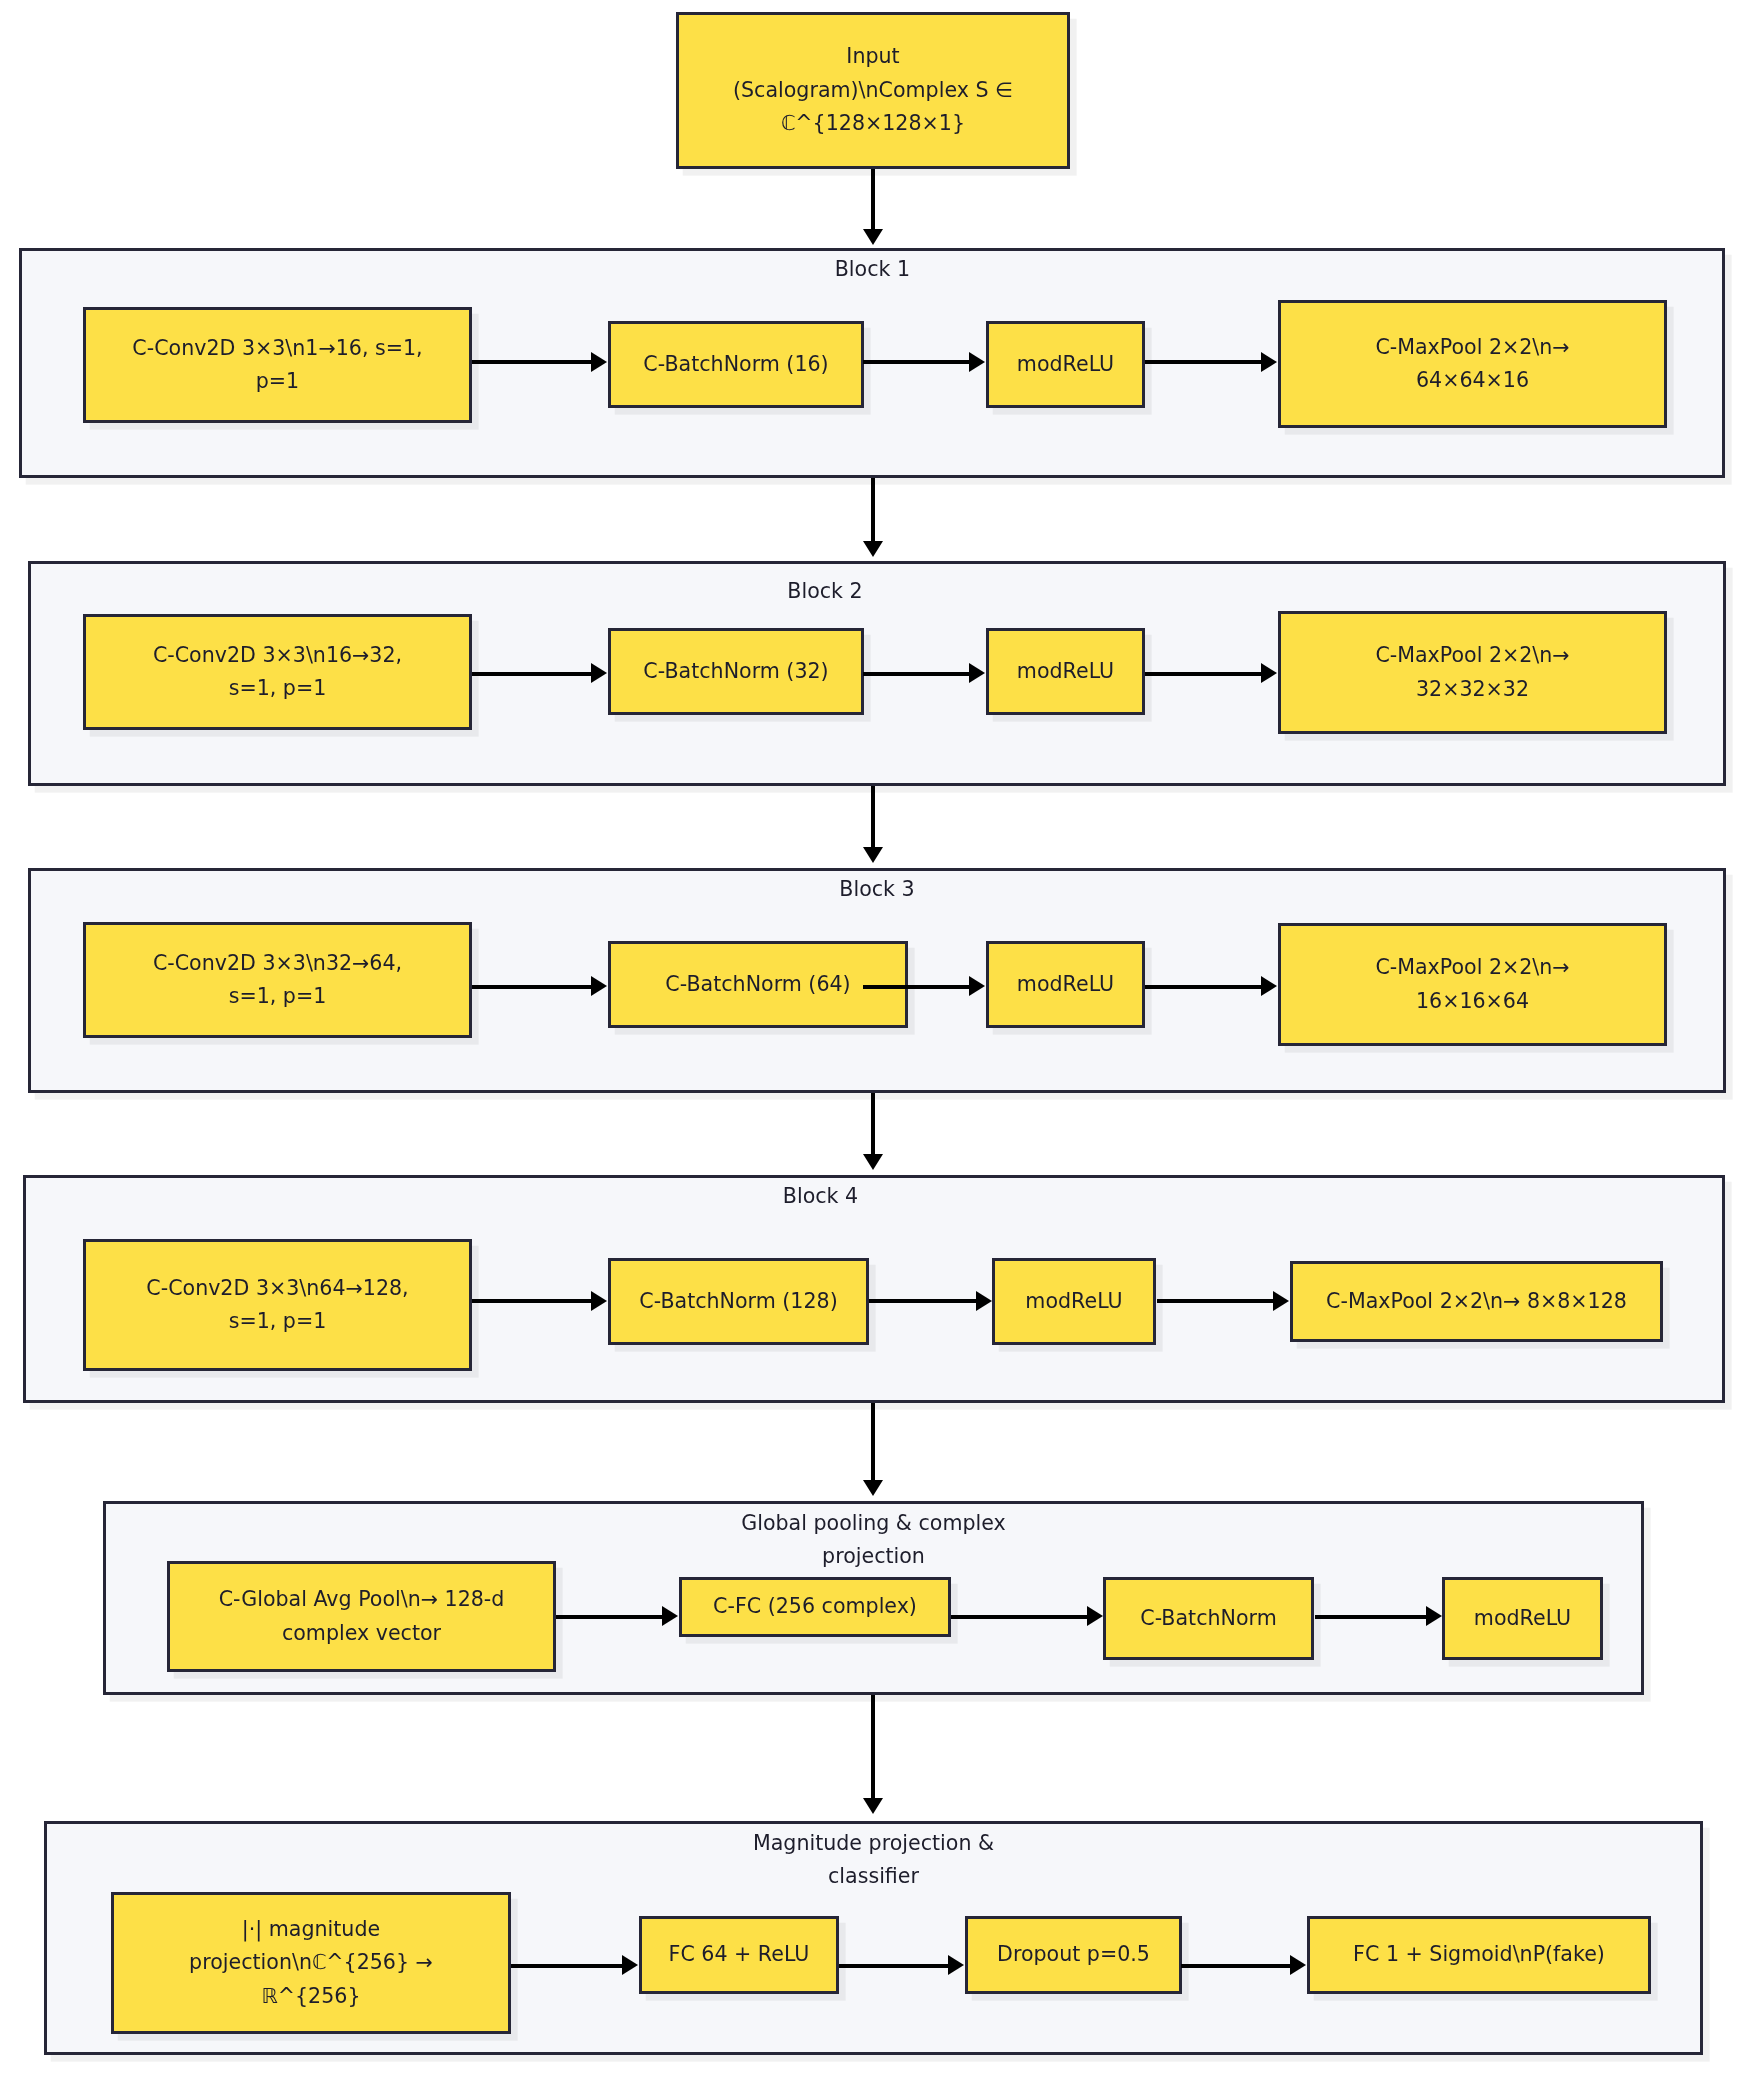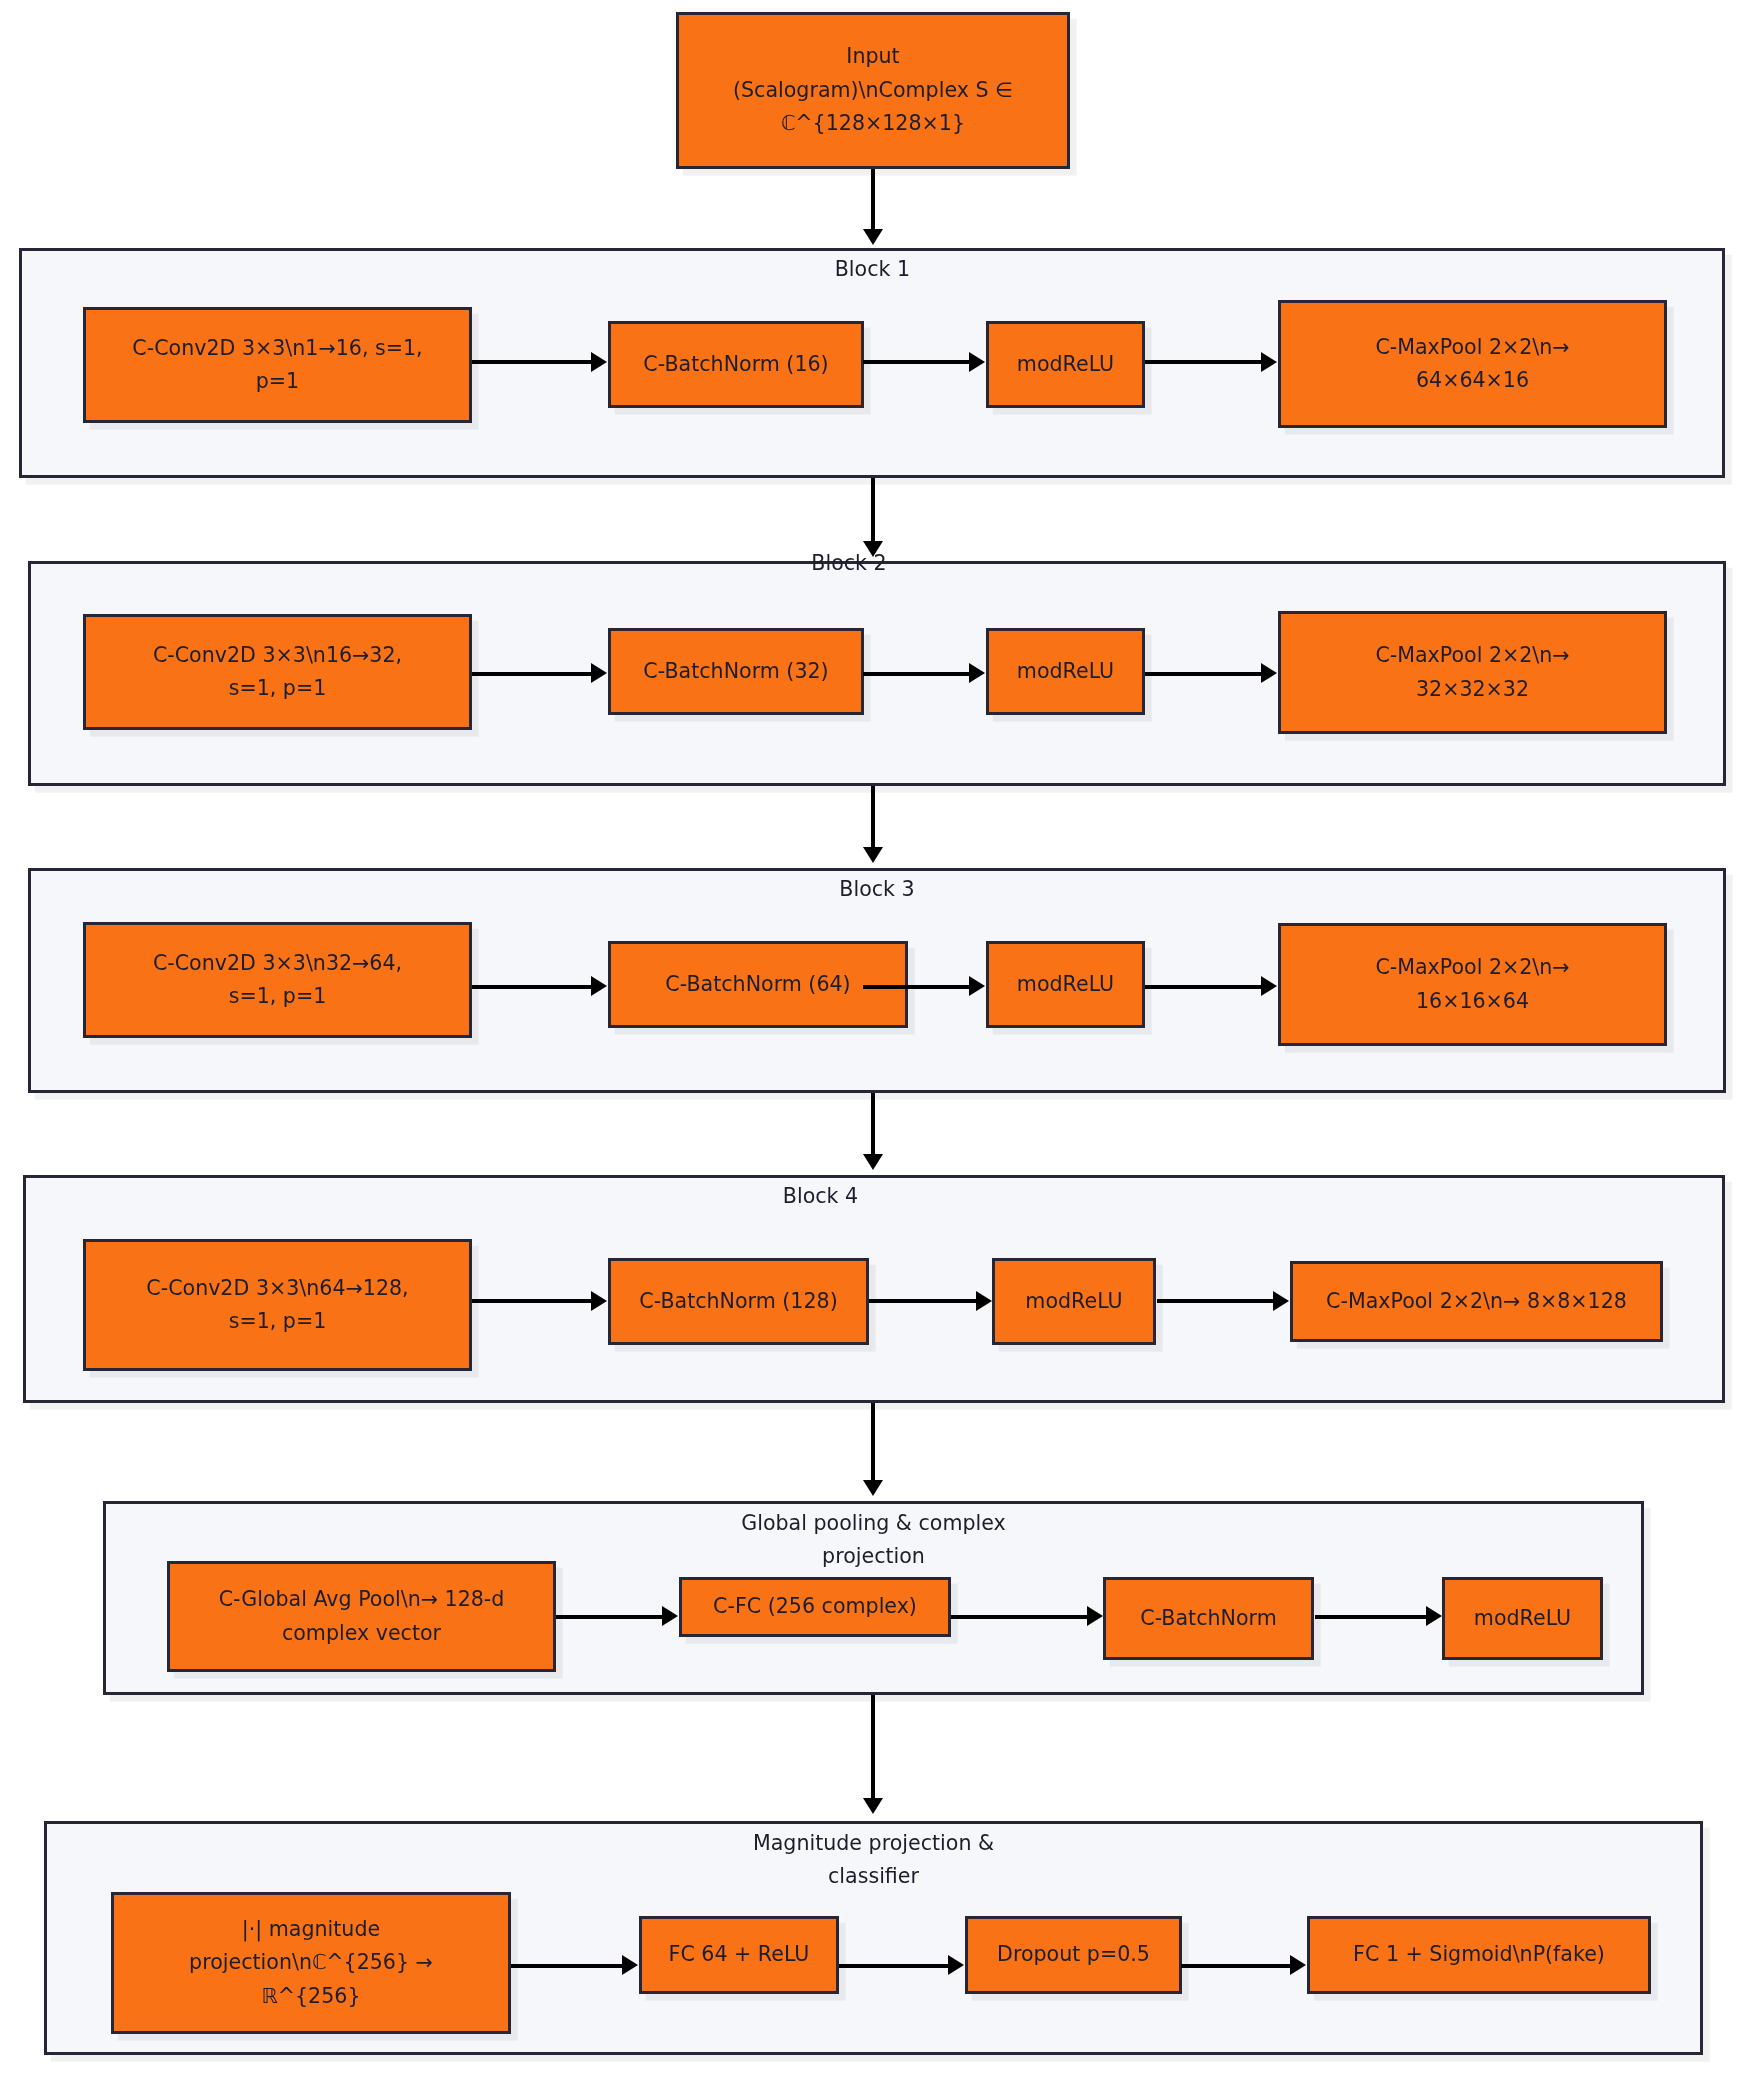--- a/index.html
+++ b/index.html
@@ -19,21 +19,21 @@
     position: absolute;
     left: 0; top: 0;
     width: 1746px;
     height: 2097px;
   }
 
   
   .node {
     position: absolute;
     box-sizing: border-box;
-    background: #f97316;
+    background: #fde047;
     border: 3.3px solid #262637;
     box-shadow: 6.7px 6.7px 0 0 rgba(0,0,0,0.055);
     display: flex;
     align-items: center;
     justify-content: center;
     text-align: center;
     color: #1d1d2b;
     font-size: 20.6px;
     line-height: 1.62;
     padding: 3.3px 10px;
@@ -110,21 +110,21 @@
   <div class="edge-h" style="left:1145px; top:360px; width:117px;"></div>
   <div class="arrow-right" style="left:1261px; top:352px;"></div>
 
   <div class="node" style="left:1278px; top:300px; width:389px; height:128px;">C-MaxPool 2×2\n→
 64×64×16</div>
 
   <div class="edge-v" style="left:871px; top:478px; height:63px;"></div>
   <div class="arrow-down" style="left:863px; top:541px;"></div>
 
   <div class="cluster" style="left:28px; top:561px; width:1698px; height:225px;"></div>
-  <div class="cluster-title" style="left:28px; top:547px; width:1594px;margin-left:24px;">Block 2</div>
+  <div class="cluster-title" style="left:28px; top:575px; width:1594px;">Block 2</div>
 
   <div class="node" style="left:83px; top:614px; width:389px; height:116px;">C-Conv2D 3×3\n16→32,
 s=1, p=1</div>
   <div class="edge-h" style="left:472px; top:672px; width:119px;"></div>
   <div class="arrow-right" style="left:591px; top:663px;"></div>
 
   <div class="node" style="left:608px; top:628px; width:256px; height:87px;">C-BatchNorm (32)</div>
   <div class="edge-h" style="left:863px; top:672px; width:106px;"></div>
   <div class="arrow-right" style="left:969px; top:663px;"></div>
 

